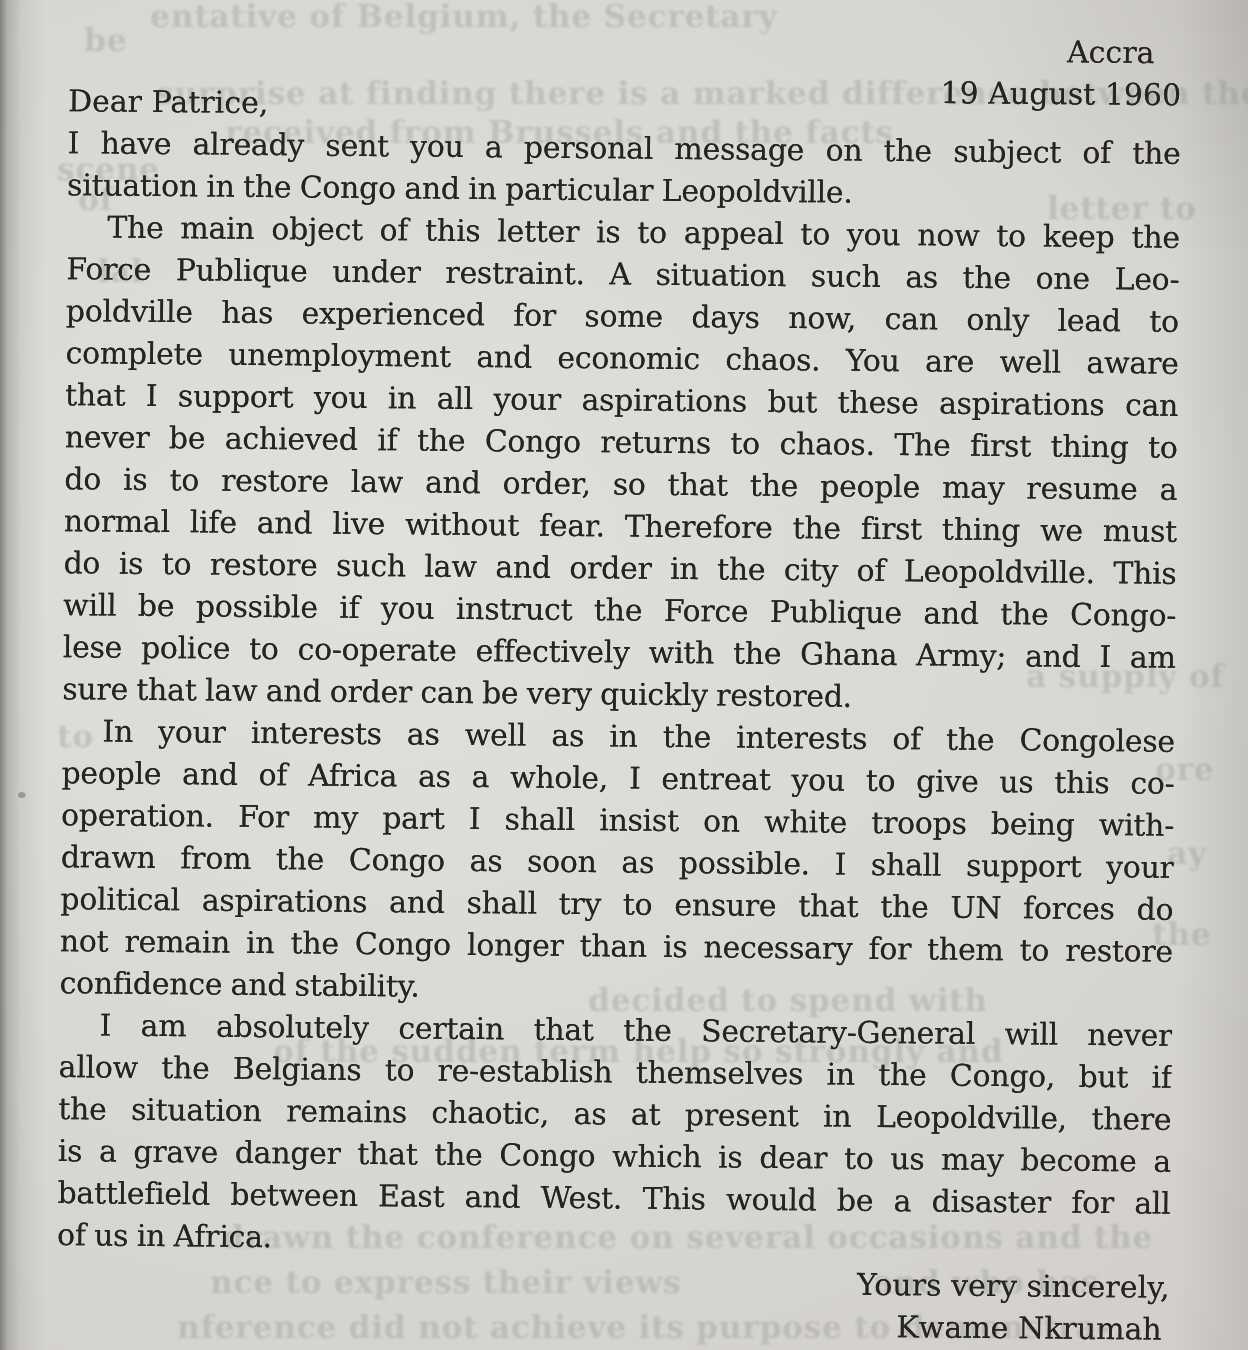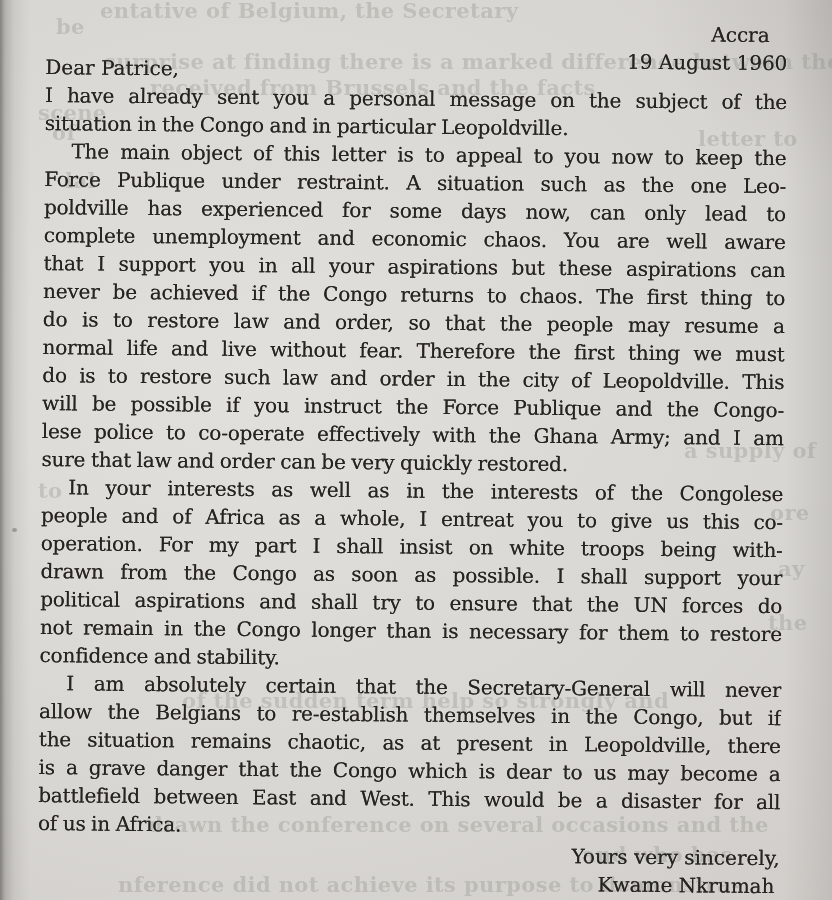--- a/index.html
+++ b/index.html
@@ -110,22 +110,24 @@
       <div class="bleed-frag" style="left: 38px; top: 100px; text-align: center;">scene</div>
       <div class="bleed-frag" style="left: 698px; top: 126px;">letter to</div>
       <div class="bleed-frag" style="left: 56px; top: 14px;">be</div>
       <div class="bleed-frag" style="left: 52px; top: 120px;">of</div>
       <div class="bleed-frag" style="left: 40px; top: 168px; margin-left: 25px;">lal</div>
       <div class="bleed-frag" style="left: 38px; top: 478px;">to</div>
       <div class="bleed-frag" style="left: 652px; top: 438px; margin-left: 32px;">a supply of</div>
       <div class="bleed-frag" style="left: 770px; top: 500px;">ore</div>
       <div class="bleed-frag" style="left: 778px; top: 556px;">ay</div>
       <div class="bleed-frag" style="left: 768px; top: 610px;">the</div>
+      <div class="bleed-frag" style="left: 392px; top: 654px;">decided to spend with</div>
       <div class="bleed-frag" style="left: 182px; top: 688px;">of the sudden term help so strongly and</div>
       <div class="bleed-frag" style="left: 148px; top: 812px;">drawn the conference on several occasions and the</div>
+      <div class="bleed-frag" style="left: 140px; top: 842px;">nce to express their views</div>
       <div class="bleed-frag" style="left: 582px; top: 842px;">and who has</div>
       <div class="bleed-frag" style="left: 118px; top: 872px;">nference did not achieve its purpose to demonstra-</div>
     </div>
 
   <div class="speck"></div>
 
   <div class="letter">
 
     <div class="dateline">
       <div class="place">Accra</div>

